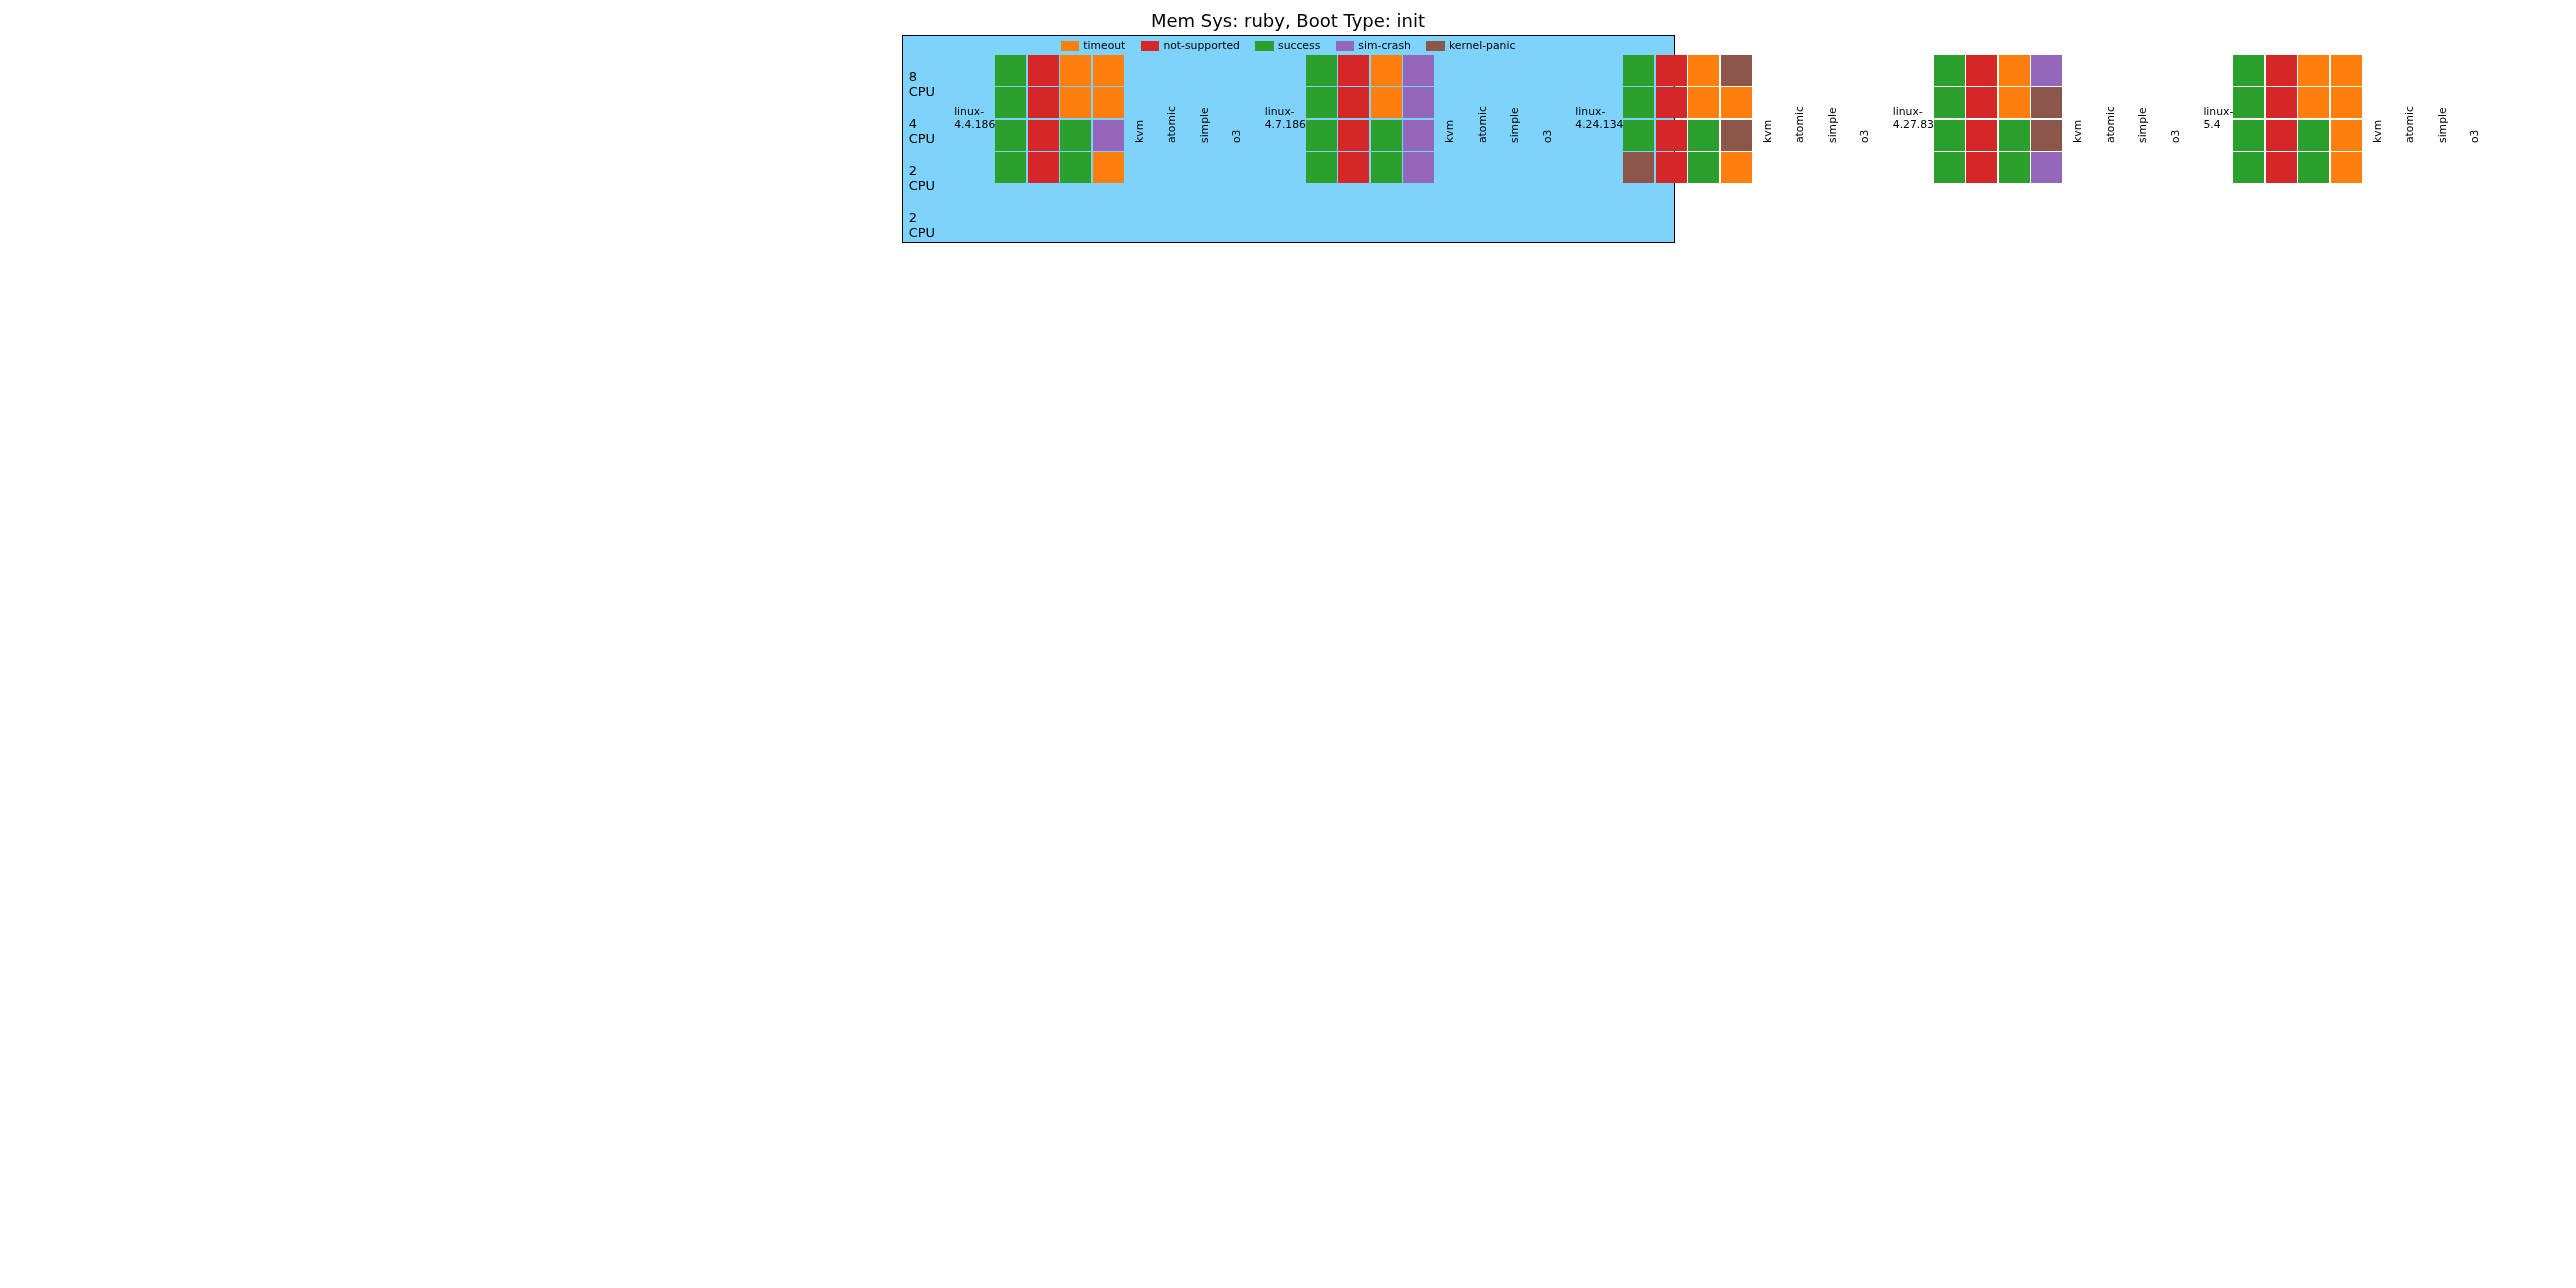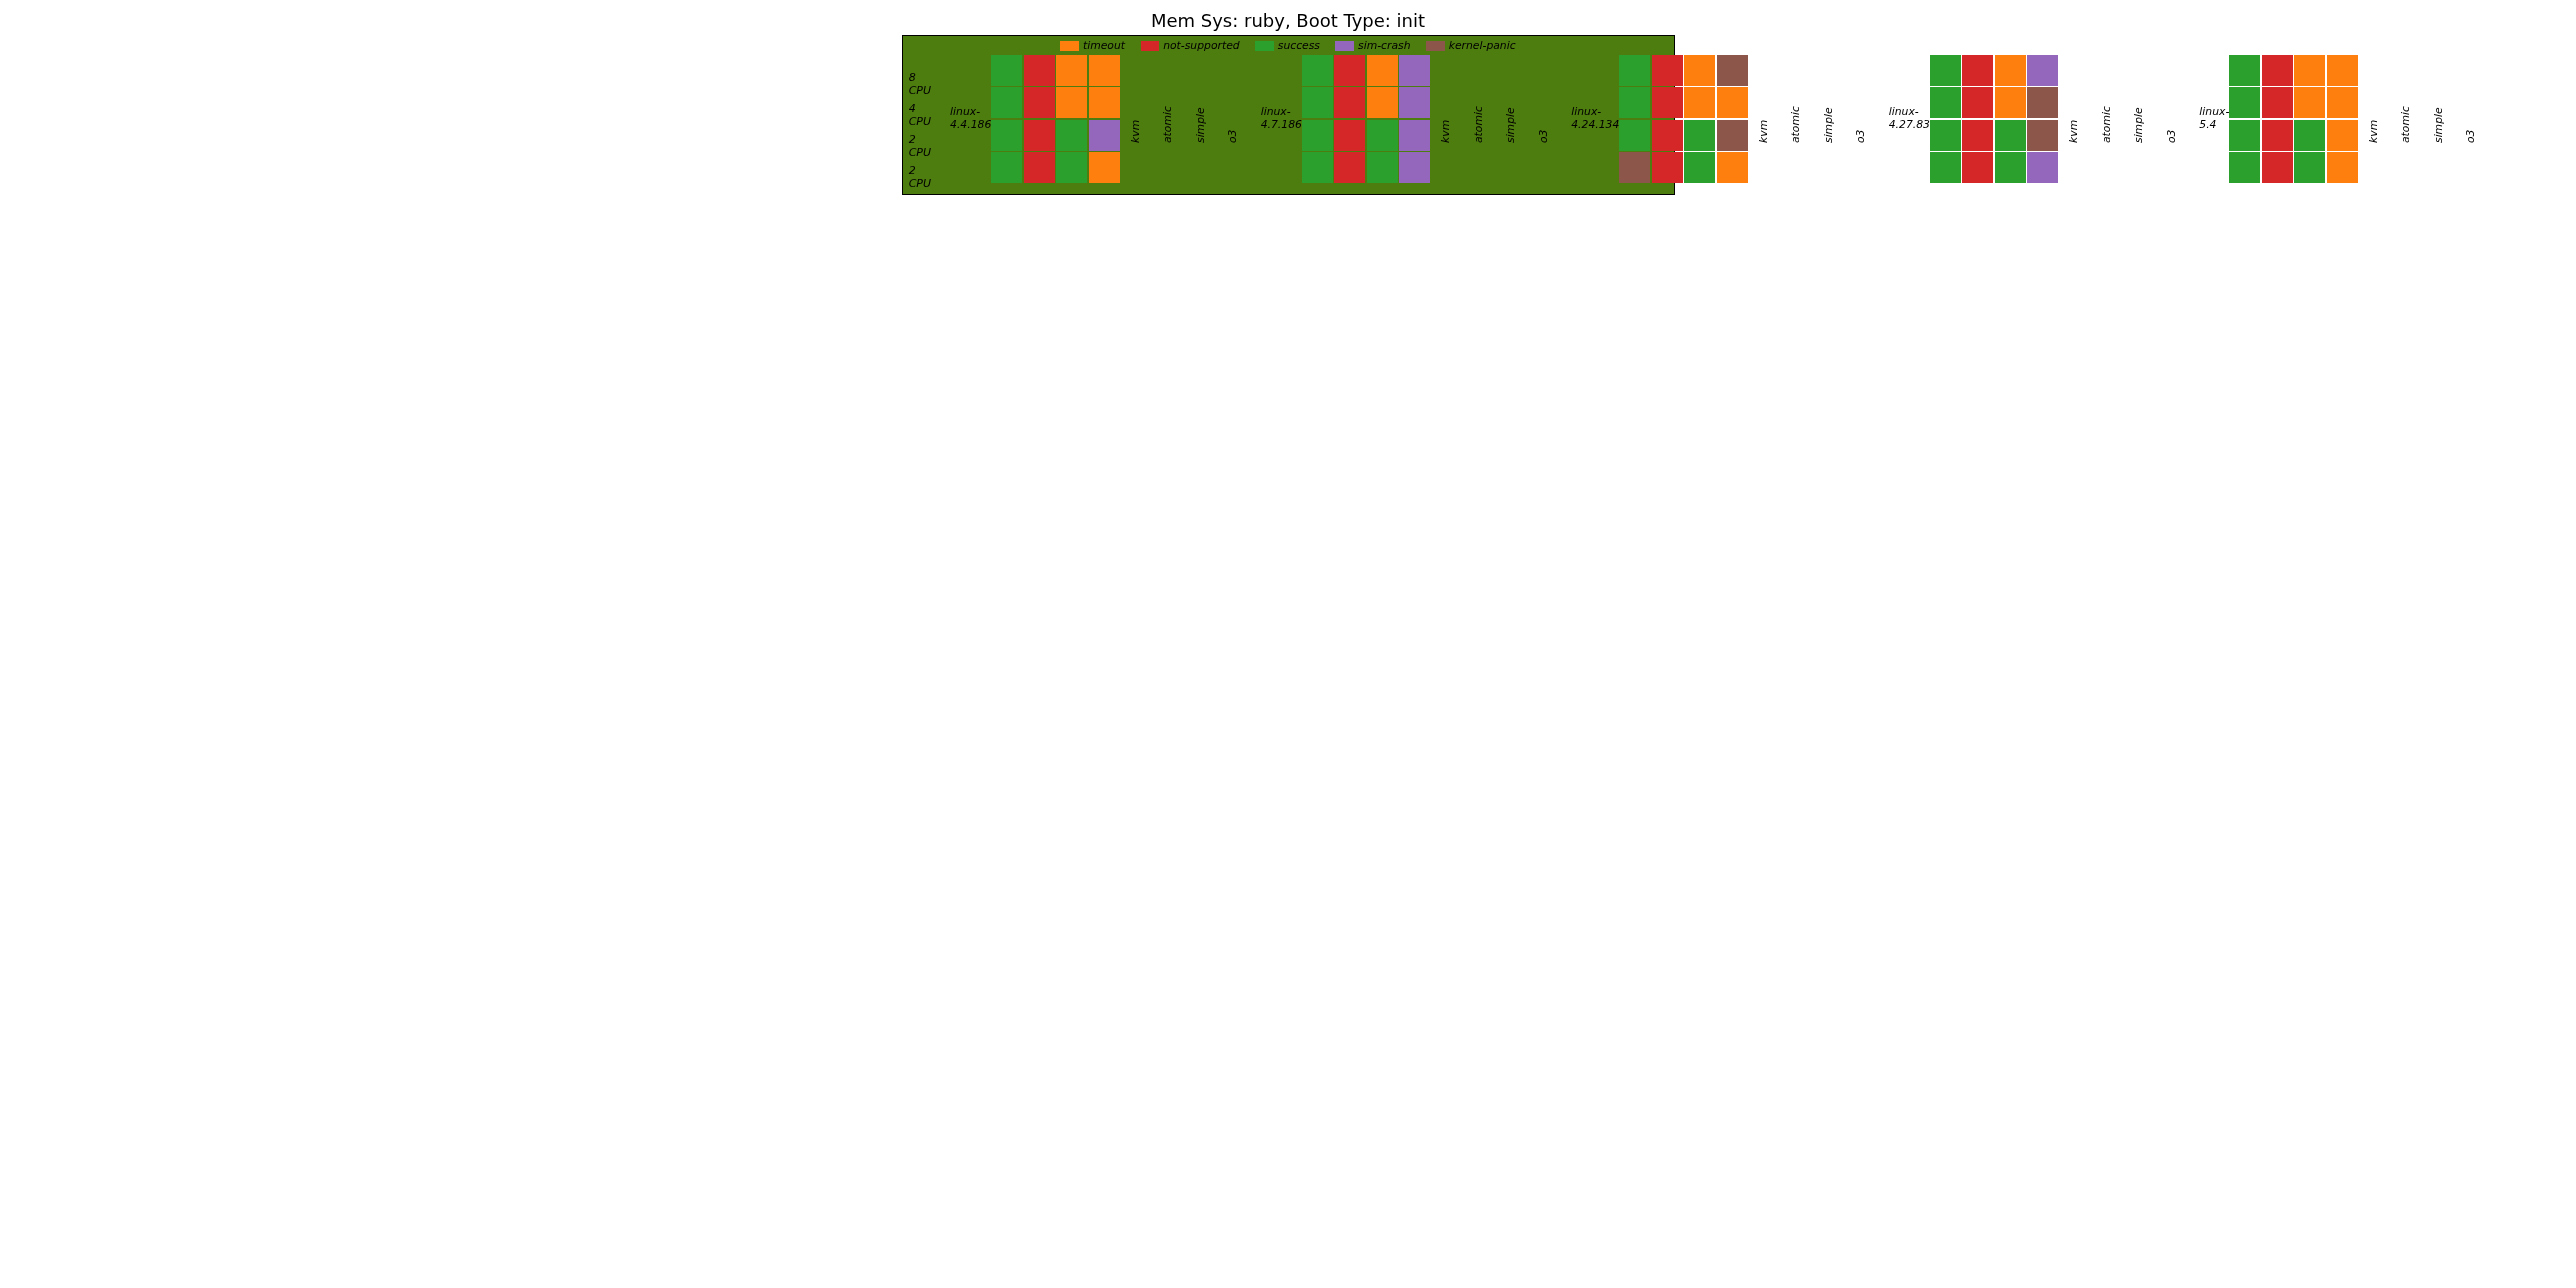--- a/index.html
+++ b/index.html
@@ -14,22 +14,21 @@
   }
   .title {
     text-align: center;
     font-size: 18px;
     margin-bottom: 4.1px;
   }
   .plot-frame {
     border: 0.8px solid #000;
     position: relative;
     padding: 3.1px 6.2px 1px 6.2px;
-    background: #4d7c0f;
-    font-style: italic;
+    background: #7dd3fc;
   }
   .legend {
     display: flex;
     justify-content: center;
     gap: 15.5px;
     margin-bottom: 2.1px;
   }
   .legend-item {
     display: flex;
     align-items: center;
@@ -43,21 +42,22 @@
   .grid-wrap {
     display: flex;
     align-items: flex-start;
   }
   .ylabels {
     display: flex;
     flex-direction: column;
     justify-content: space-between;
     align-items: flex-end;
     padding-right: 19px;
-    font-size: 11px;
+    font-size: 13px;
+    gap: 16px;
   }
   .ylabels .ytick {
     height: 31px;
     display: flex;
     align-items: center;
   }
   .panels {
     display: flex;
     gap: 12.4px;
     align-items: flex-start;

